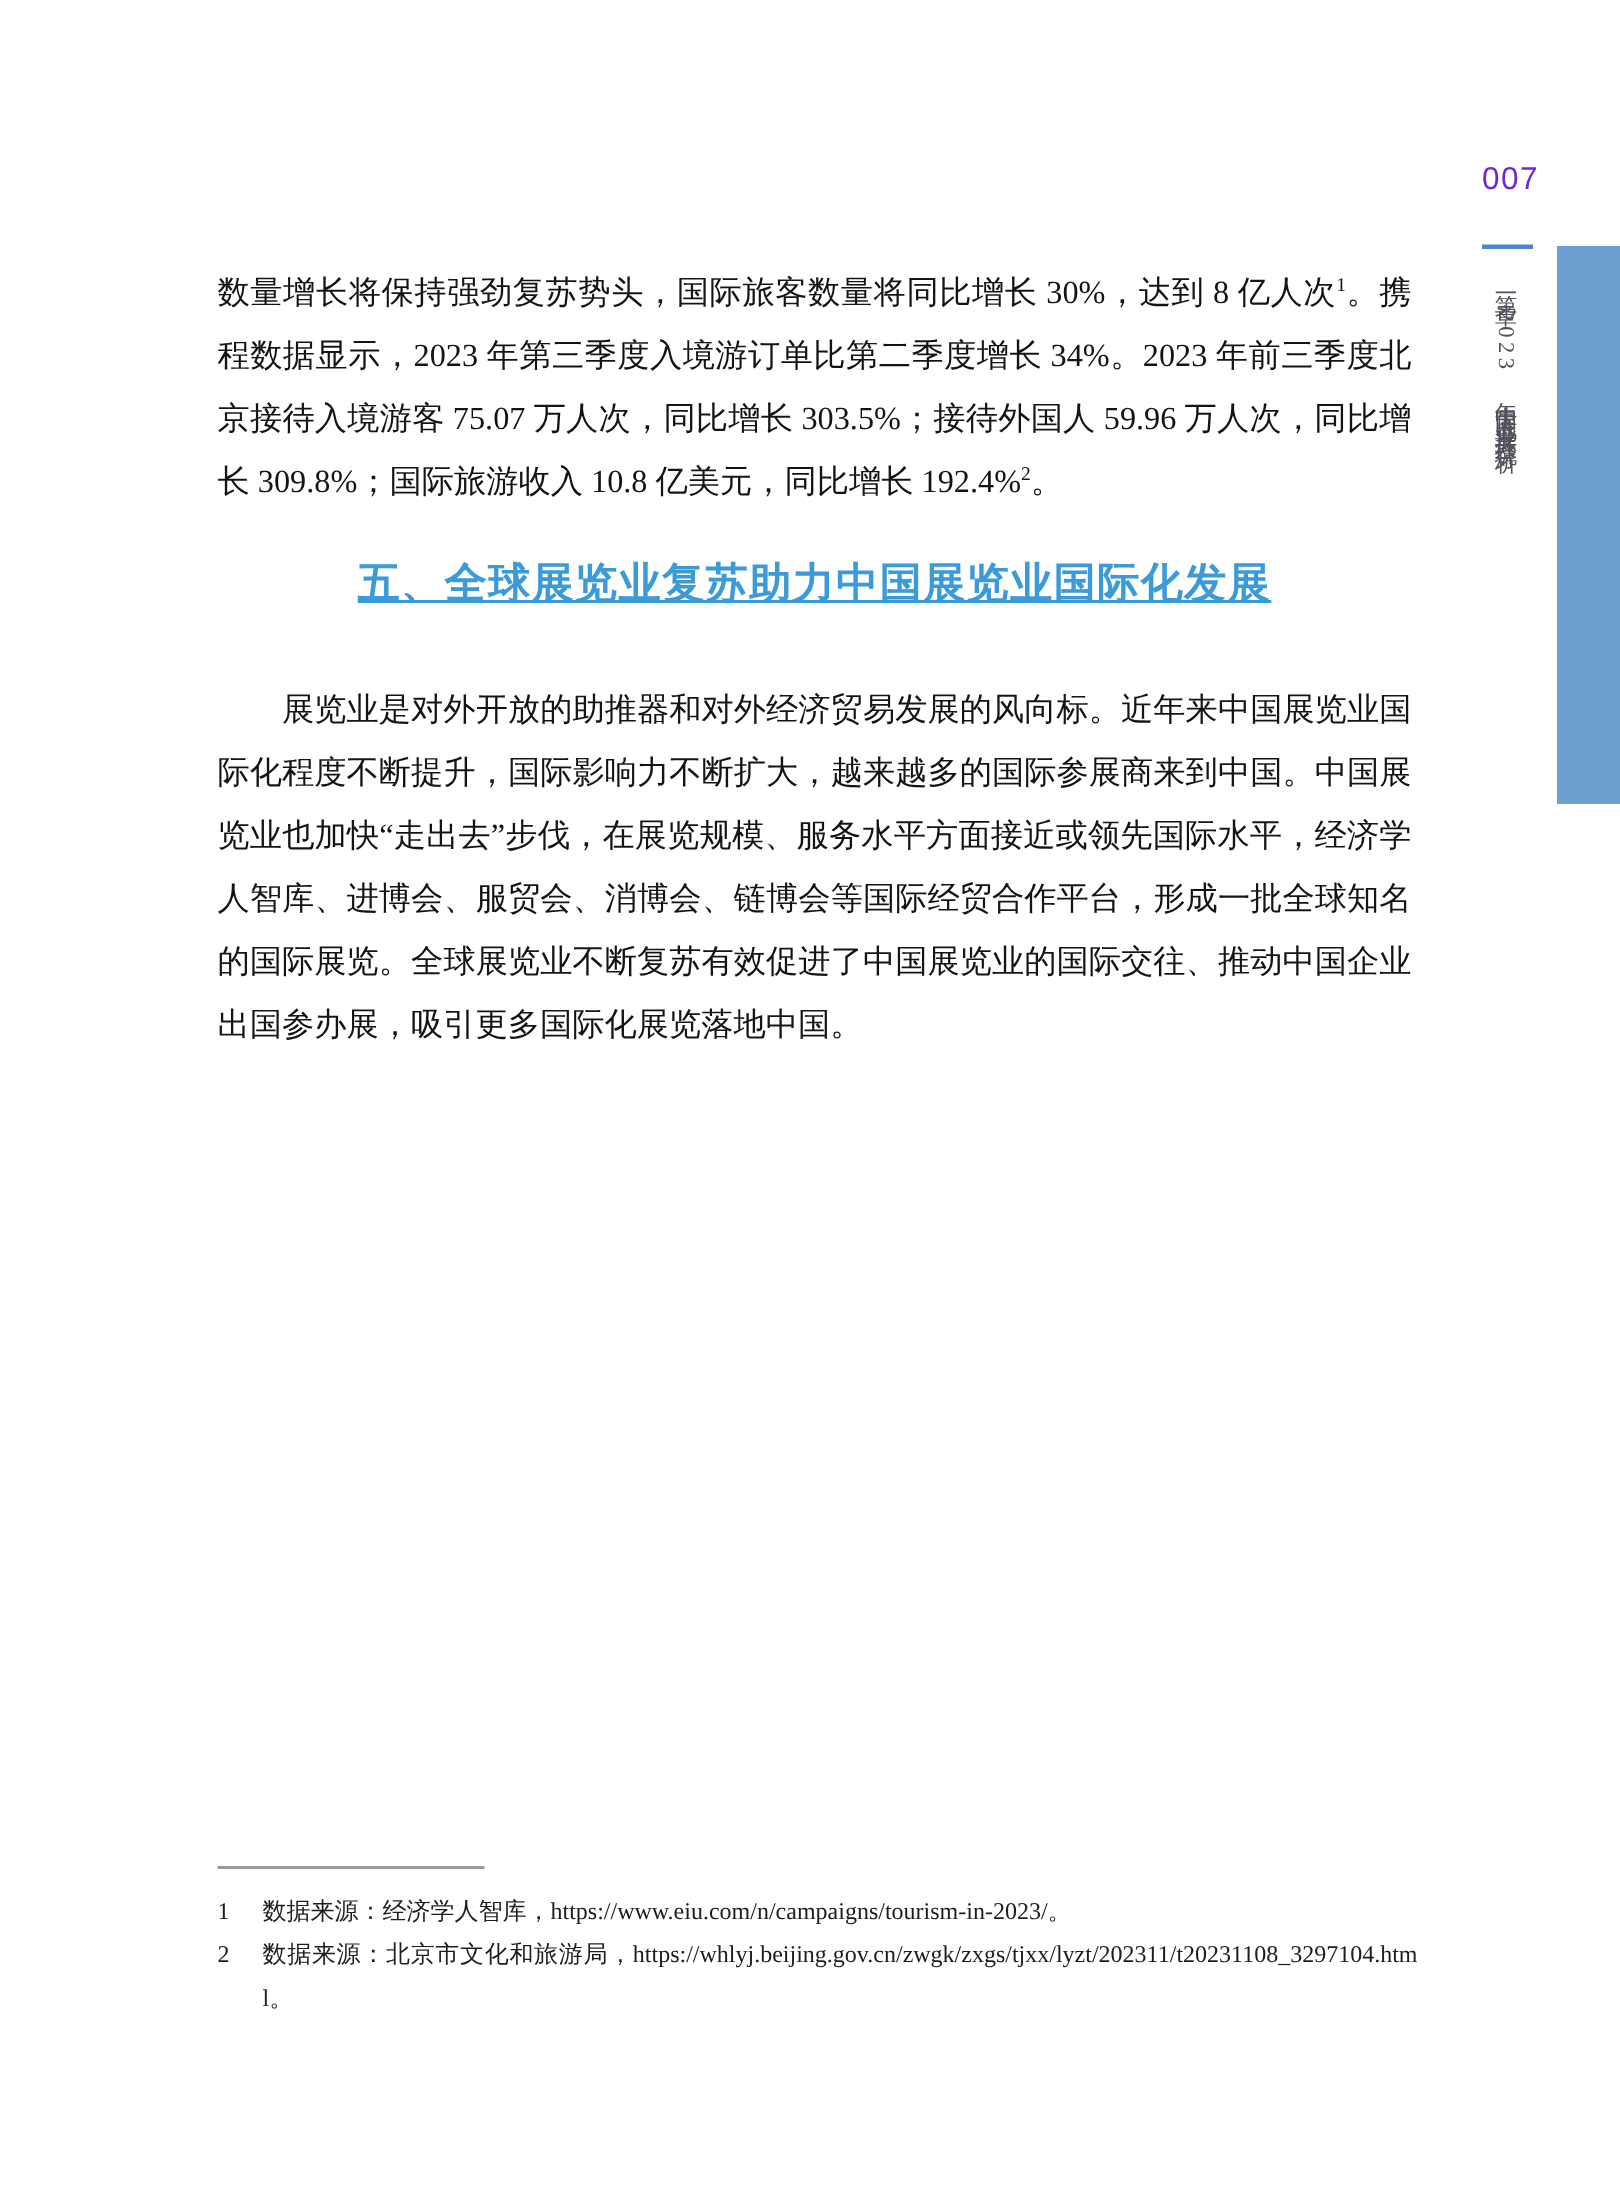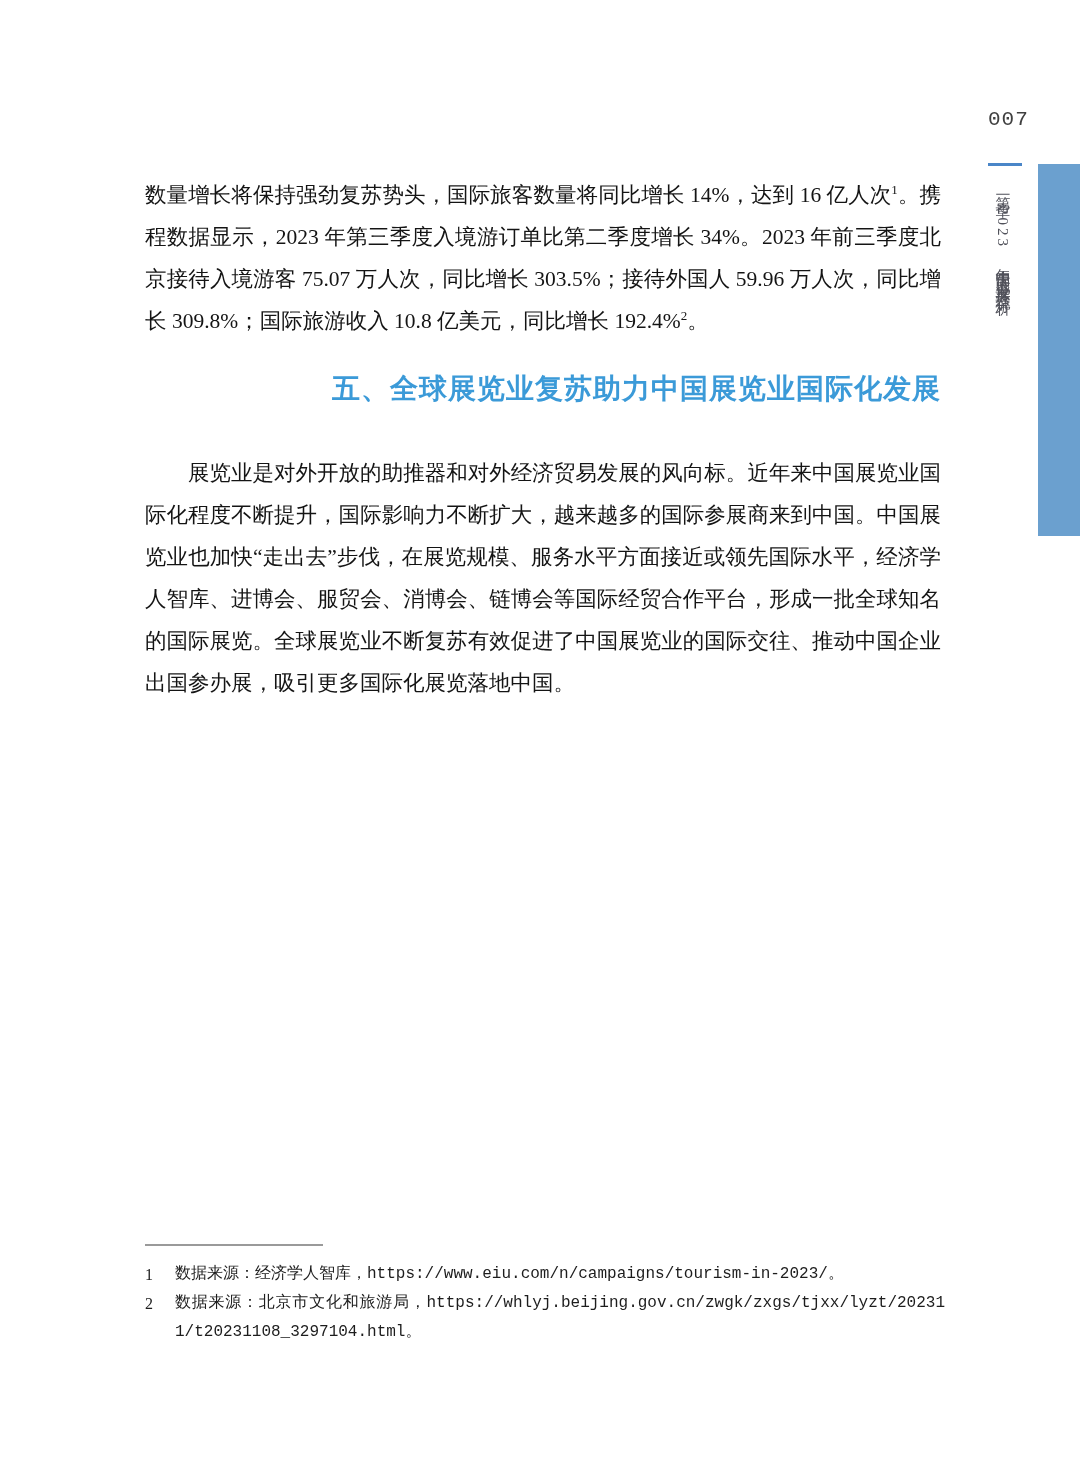--- a/index.html
+++ b/index.html
@@ -10,24 +10,24 @@
     height: 1465px;
     background: #ffffff;
     overflow: hidden;
     font-family: "Liberation Serif", "DejaVu Serif", serif;
   }
 
   
   .page-number {
     position: absolute;
     left: 988px; top: 108px;
-    font-family: Liberation Mono, monospace;
+    font-family: Liberation Sans, sans-serif;
     font-size: 21px;
     letter-spacing: 1px;
-    color: #404040;
+    color: #6d28d9;
   }
   .page-number-rule {
     position: absolute;
     left: 988px; top: 163px;
     width: 34px; height: 3px;
     background: #4a86c8;
   }
   .chapter-vertical {
     position: absolute;
     left: 990px; top: 184px;
@@ -64,22 +64,23 @@
     line-height: 0;
     vertical-align: super;
   }
   .section-heading {
     margin: 28px 0 44px 0;
     font-family: "Liberation Sans", "DejaVu Sans", sans-serif;
     font-weight: bold;
     font-size: 28px;
     line-height: 38px;
     color: #3b9ad8;
-    text-align: right;
+    text-align: center;
     letter-spacing: 1px;
+    text-decoration: underline;
   }
 
   
   .footnotes {
     position: absolute;
     left: 145px; top: 1244px;
     width: 800px;
     font-size: 16px;
     line-height: 29px;
     color: #1d1d1d;
@@ -88,37 +89,36 @@
     width: 178px; height: 2px;
     background: #9a9a9a;
     margin-bottom: 14px;
   }
   .fn-item { display: flex; }
   .fn-num { width: 30px; flex: 0 0 30px; }
   .fn-text {
     flex: 1;
     word-break: break-all;
     text-align: justify;
-    font-family: Liberation Mono, monospace;
   }
 </style>
 </head>
 <body>
 
 <div class="page">
 
   <div class="page-number">007</div>
   <div class="page-number-rule"></div>
   <div class="chapter-vertical">
     <span class="chapter-label">第一章</span><span class="chapter-title">2023 年中国展览业发展环境分析</span>
   </div>
   <div class="side-bar"></div>
 
   <div class="main-col">
-    <p><span>数量增长将保持强劲复苏势头，国际旅客数量将同比增长 14%，达到 16 亿人次</span><sup class="fn-ref">1</sup><span>。携程数据显示，2023 年第三季度入境游订单比第二季度增长 34%。2023 年前三季度北京接待入境游客 75.07 万人次，同比增长 303.5%；接待外国人 59.96 万人次，同比增长 309.8%；国际旅游收入 10.8 亿美元，同比增长 192.4%</span><sup class="fn-ref">2</sup><span>。</span></p>
+    <p><span>数量增长将保持强劲复苏势头，国际旅客数量将同比增长 30%，达到 8 亿人次</span><sup class="fn-ref">1</sup><span>。携程数据显示，2023 年第三季度入境游订单比第二季度增长 34%。2023 年前三季度北京接待入境游客 75.07 万人次，同比增长 303.5%；接待外国人 59.96 万人次，同比增长 309.8%；国际旅游收入 10.8 亿美元，同比增长 192.4%</span><sup class="fn-ref">2</sup><span>。</span></p>
 
     <h2 class="section-heading">五、全球展览业复苏助力中国展览业国际化发展</h2>
 
     <p class="para-indent">展览业是对外开放的助推器和对外经济贸易发展的风向标。近年来中国展览业国际化程度不断提升，国际影响力不断扩大，越来越多的国际参展商来到中国。中国展览业也加快“走出去”步伐，在展览规模、服务水平方面接近或领先国际水平，经济学人智库、进博会、服贸会、消博会、链博会等国际经贸合作平台，形成一批全球知名的国际展览。全球展览业不断复苏有效促进了中国展览业的国际交往、推动中国企业出国参办展，吸引更多国际化展览落地中国。</p>
   </div>
 
   <div class="footnotes">
     <div class="fn-rule"></div>
     <div class="fn-item">
       <span class="fn-num">1</span>

